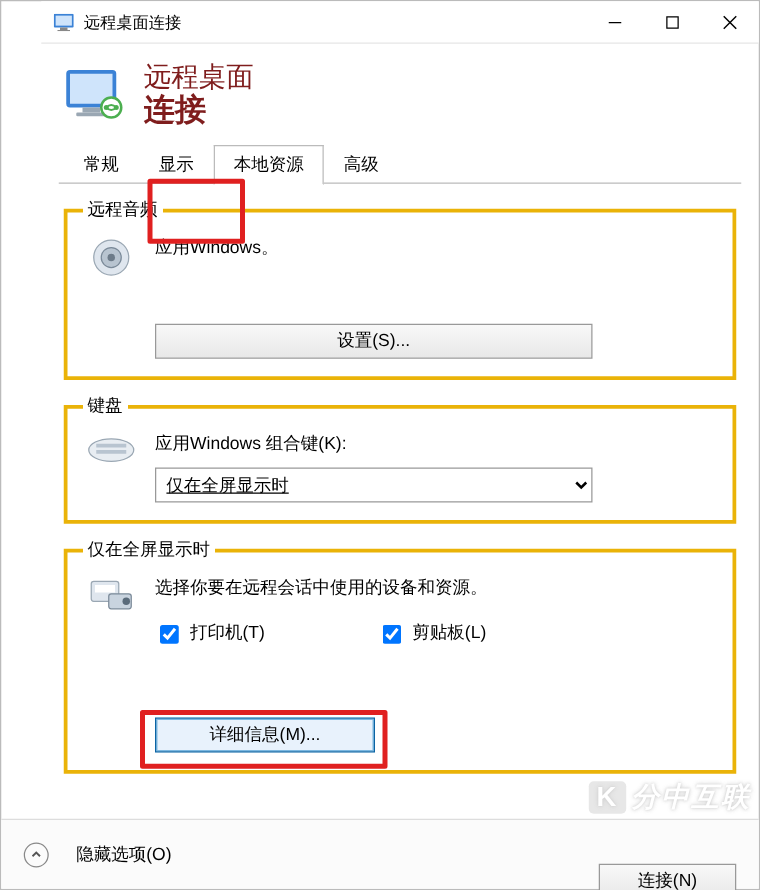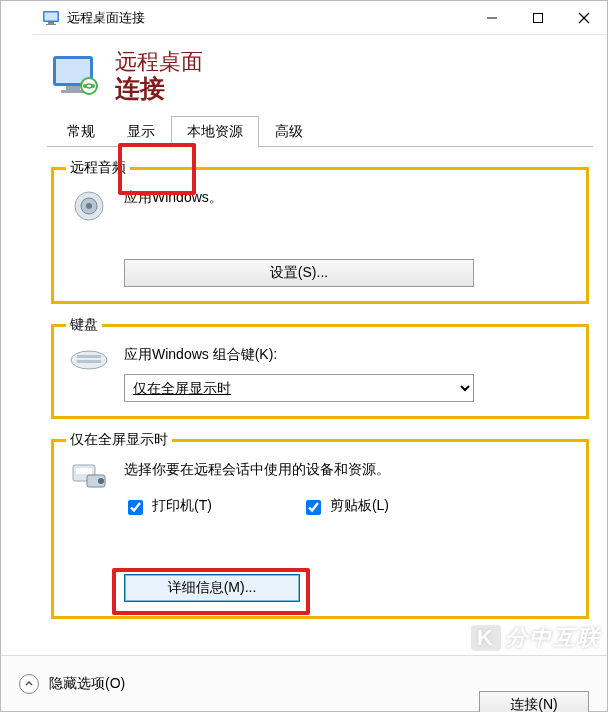--- a/index.html
+++ b/index.html
@@ -64,21 +64,21 @@
   .btn.focus { border:1px solid #0a64a4; box-shadow: inset 0 0 0 1px #7ab7e0; background:#e8f2fc;}
   .btn.connect { min-width:110px; }
 
   select.combo { width: 350px; height: 28px; border: 1px solid #999; background: #fff; font-size: 14px; padding: 2px 4px; font-family: inherit; text-decoration: underline;}
   .example {margin-top:10px;}
   .checks { display:flex; gap:90px; margin: 18px 0 14px 0;}
   .chk { display:flex; align-items:flex-start; gap:6px; }
   .chk input { width:15px;height:15px; }
 
   .footer { position:absolute; left:0; right:0; bottom:0; height:56px; border-top:1px solid #ddd; display:flex; align-items:center; padding: 0 18px; background:#fbfbfb;}
-  .hide-opts { display:flex; align-items:center; gap:10px; flex:1;}
+  .hide-opts { display:flex; align-items:center; gap:22px; flex:1;}
   .chevcircle { width:20px; height:20px; border:1px solid #888; border-radius:50%; display:flex; align-items:center; justify-content:center;}
 
   .watermark { position:absolute; right:6px; bottom:58px; font-size:22px; font-weight:bold; font-style:italic; letter-spacing:2px; color:#fff; text-shadow:0 0 4px #ccc, 0 0 2px #ccc; opacity:0.9; pointer-events:none; display:flex; align-items:center; gap:4px;}
   .watermark .k { background:#e5e5e5;color:#fff; padding:0 6px; border-radius:4px; font-style:normal;}
 </style>
 </head>
 <body>
 
 <div class="window">
   <div class="titlebar">

